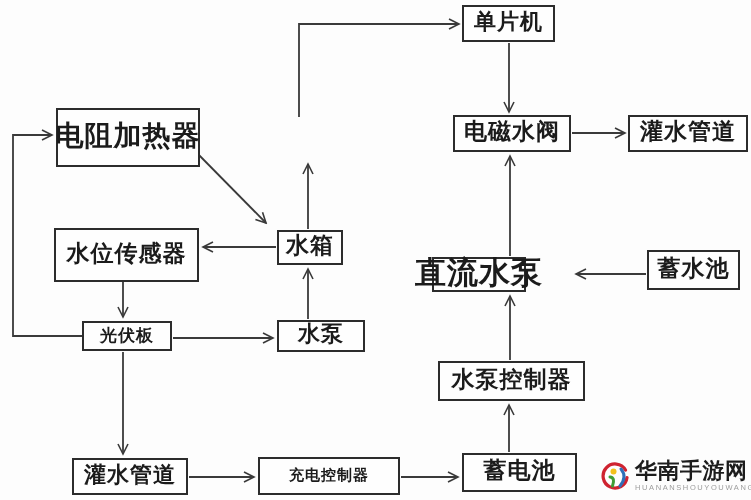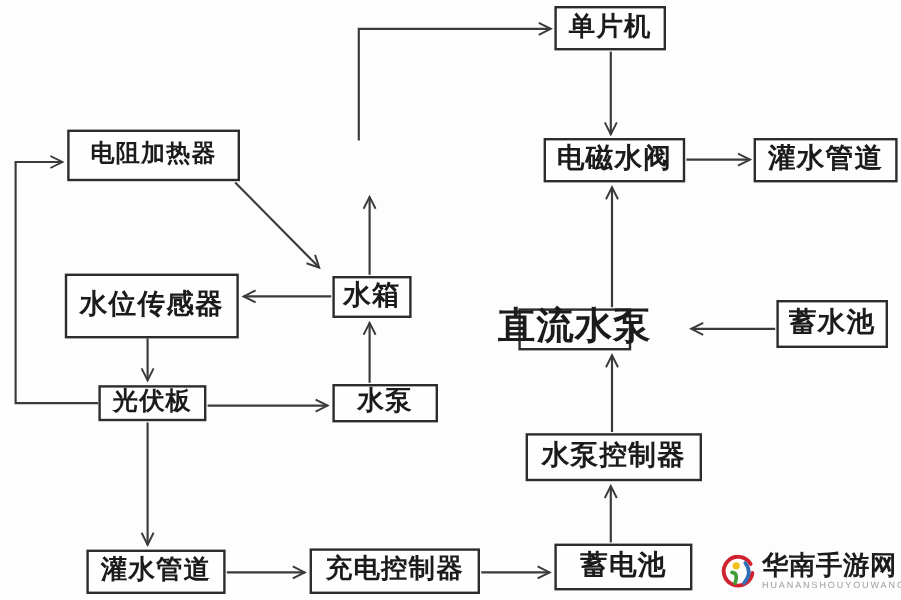--- a/index.html
+++ b/index.html
@@ -57,44 +57,44 @@
       <polyline points="308,229 308,164" marker-end="url(#arr)"></polyline>
       <polyline points="308,319 308,269" marker-end="url(#arr)"></polyline>
       <polyline points="173,338 273,338" marker-end="url(#arr)"></polyline>
       <polyline points="82,336 13,336 13,135 52,135" marker-end="url(#arr)"></polyline>
       <polyline points="196,152 266,223" marker-end="url(#arr)"></polyline>
     </g>
   </svg>
 
   <div class="node" style="left:462px;top:5px;width:93px;height:37px;font-size:22px;">单片机</div>
 
-  <div class="node" style="left:56px;top:108px;width:144px;height:43px;font-size:20px;">电阻加热器</div>
+  <div class="node" style="left:56px;top:108px;width:144px;height:59px;font-size:28px;">电阻加热器</div>
 
 
   <div class="node" style="left:453px;top:115px;width:118px;height:37px;font-size:23px;">电磁水阀</div>
 
   <div class="node" style="left:628px;top:115px;width:120px;height:37px;font-size:23px;">灌水管道</div>
 
   <div class="node" style="left:54px;top:228px;width:145px;height:54px;font-size:23px;">水位传感器</div>
 
   <div class="node" style="left:277px;top:230px;width:66px;height:35px;font-size:23px;">水箱</div>
 
   <div class="node" style="left:432px;top:257px;width:94px;height:35px;font-size:31px;">直流水泵</div>
 
   <div class="node" style="left:647px;top:250px;width:93px;height:40px;font-size:23px;">蓄水池</div>
 
-  <div class="node" style="left:82px;top:321px;width:90px;height:30px;font-size:21px;">光伏板</div>
+  <div class="node" style="left:82px;top:321px;width:90px;height:30px;font-size:17px;">光伏板</div>
 
   <div class="node" style="left:277px;top:320px;width:88px;height:32px;font-size:22px;">水泵</div>
 
   <div class="node" style="left:438px;top:361px;width:147px;height:40px;font-size:23px;">水泵控制器</div>
 
   <div class="node" style="left:72px;top:458px;width:116px;height:37px;font-size:22px;">灌水管道</div>
 
-  <div class="node" style="left:258px;top:457px;width:142px;height:38px;font-size:22px;">充电控制器</div>
+  <div class="node" style="left:258px;top:457px;width:142px;height:38px;font-size:15px;">充电控制器</div>
 
   <div class="node" style="left:462px;top:453px;width:115px;height:39px;font-size:23px;">蓄电池</div>
 
   <div class="watermark">
     <svg class="wm-logo" width="30" height="30" viewBox="0 0 30 30">
       <path d="M25.5,8 A12,12 0 1 0 27,15.5" fill="none" stroke="#cf2330" stroke-width="3.2" stroke-linecap="round"></path>
       <path d="M21,7 Q27.5,15 20,24" fill="none" stroke="#2f6fb8" stroke-width="3" stroke-linecap="round"></path>
       <circle cx="13.5" cy="9.5" r="3" fill="#f3c11b"></circle>
       <path d="M10,15 Q15.5,15.5 12.5,24" fill="none" stroke="#3f9c35" stroke-width="3" stroke-linecap="round"></path>
     </svg>

